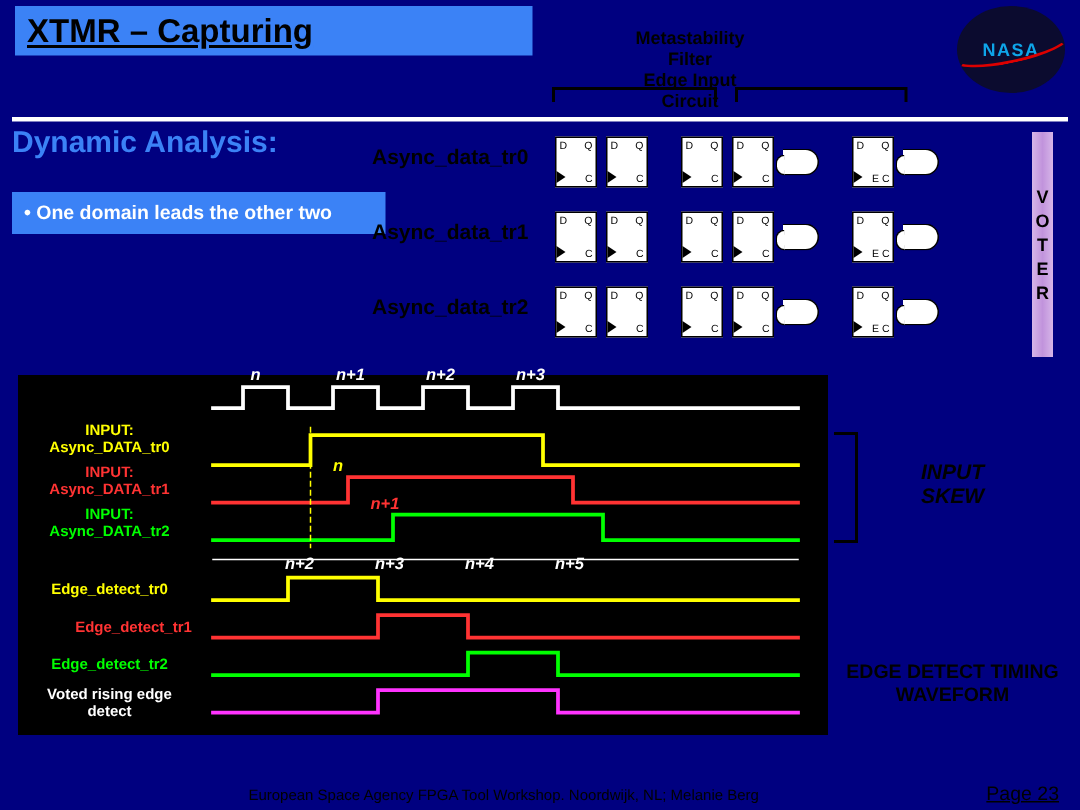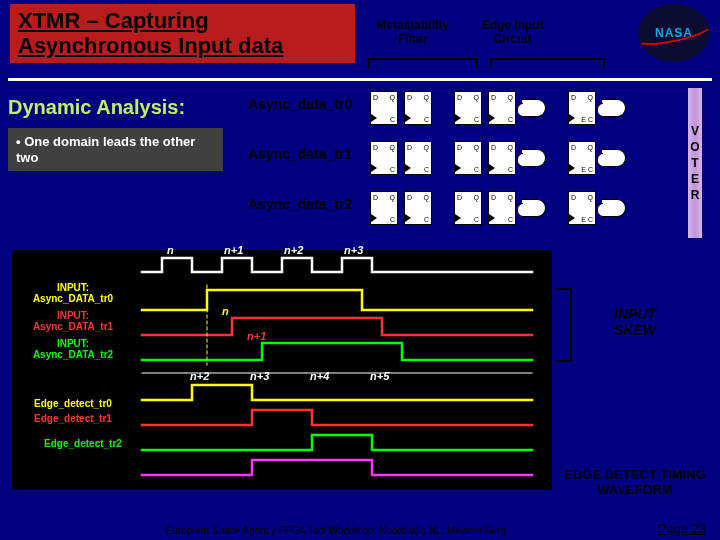--- a/index.html
+++ b/index.html
@@ -8,49 +8,49 @@
     background: #000080;
     font-family: Arial, Helvetica, sans-serif;
     position: relative;
     overflow: hidden;
   }
   .header-area {
     position: absolute; top: 4px; left: 10px; right: 10px; height: 75px;
     display: flex; justify-content: space-between; align-items: flex-start;
   }
   .title {
-    background: #b91c1c; color: #000;
+    background: #3b82f6; color: #000;
     font-size: 22px; font-weight: bold;
     padding: 4px 8px; line-height: 1.15;
     width: 345px;
   }
   .title u { text-decoration: underline; }
   .top-labels {
     color: #000; font-weight: bold; font-size: 12px;
     text-align: center;
     position: absolute; top: 18px; left: 360px; width: 200px;
-    display: flex; justify-content: space-around;
+    display: flex; justify-content: space-around; flex-direction: column;
   }
   .logo {
     width: 72px; height: 58px; background: #0b0b2f; border-radius: 50%;
     position: absolute; right: 10px; top: 4px;
     display:flex; align-items:center; justify-content:center;
   }
   .logo span { color:#0ea5e9; font-weight:bold; font-size:12px; letter-spacing:1px;}
   .logo .swoosh { position:absolute; width:80px; height:20px; border:solid 2px #d00; border-color: transparent transparent #d00 transparent; border-radius:50%; top:18px; left:-4px; transform:rotate(-12deg);}
   .underline { position:absolute; left:8px; right:8px; top:78px; height:3px; background:#fff;}
   
   .dyn-label {
-    position: absolute; left: 8px; top: 96px;
-    color: #bef264; font-size: 20px; font-weight: bold;
+    position: absolute; left: 8px; top: 84px;
+    color: #3b82f6; font-size: 20px; font-weight: bold;
   }
   .bullet-box {
     position: absolute; left: 8px; top: 128px;
-    background: #404040; color: #fff; font-size: 13px; font-weight: bold;
-    padding: 6px 8px; width: 215px; line-height:1.2;
+    background: #3b82f6; color: #fff; font-size: 13px; font-weight: bold;
+    padding: 6px 8px; width: 249px; line-height:1.2;
   }
   .lane-label {
     position: absolute; color: #000; font-weight: bold; font-size: 14px;
   }
   .voter-strip {
     position: absolute; right: 18px; top: 88px; width: 14px; height: 150px;
     background: linear-gradient(90deg,#d6b5e8,#c193dc,#d6b5e8);
     display:flex; flex-direction:column; align-items:center; justify-content:center;
     gap:4px;
   }
@@ -103,21 +103,20 @@
   .footer .pg{font-size:13px;text-decoration:underline;}
   
   svg line,svg polyline{stroke-linecap:square;}
 </style>
 </head>
 <body>
 
 <div class="header-area">
   <div class="title">
     <u><span>XTMR  – Capturing</span></u><br>
-    <u><span>Asynchronous Input data</span></u>
   </div>
 </div>
 
 <div class="top-labels">
   <div style="white-space:pre-line;">Metastability
 Filter</div>
   <div style="white-space:pre-line;">Edge Input
 Circuit</div>
 </div>
 <div class="brace-top" style="top:58px;left:368px;width:110px;"></div>
@@ -273,29 +272,30 @@
   <div class="tick-label" style="top:120px;left:238px;">n+3</div>
   <div class="tick-label" style="top:120px;left:298px;">n+4</div>
   <div class="tick-label" style="top:120px;left:358px;">n+5</div>
 
   <div class="side-label y" style="top:32px;left:6px;white-space:pre-line;">INPUT:
 Async_DATA_tr0</div>
   <div class="side-label r" style="top:60px;left:6px;white-space:pre-line;">INPUT:
 Async_DATA_tr1</div>
   <div class="side-label g" style="top:88px;left:6px;white-space:pre-line;">INPUT:
 Async_DATA_tr2</div>
-  <div class="side-label y" style="top:148px;left:6px;">Edge_detect_tr0</div>
-  <div class="side-label r" style="top:163px;left:6px;">Edge_detect_tr1</div>
-  <div class="side-label g" style="top:188px;left:16px;">Edge_detect_tr2</div>
+  <div class="side-label y" style="top:138px;left:6px;">Edge_detect_tr0</div>
+  <div class="side-label r" style="top:163px;left:22px;">Edge_detect_tr1</div>
+  <div class="side-label g" style="top:188px;left:6px;">Edge_detect_tr2</div>
+  <div class="side-label w" style="top:208px;left:6px;white-space:pre-line;">Voted rising edge detect</div>
 </div>
 
 <div class="rbrace" style="top:288px;left:558px;height:74px;"></div>
 <div class="right-annot" style="top:306px;left:585px;width:100px;font-size:14px;white-space:pre-line;font-style:italic;">INPUT
 SKEW</div>
 
-<div class="right-annot" style="top:440px;left:560px;width:150px;font-size:13px;white-space:pre-line;margin-top:27px;">EDGE DETECT TIMING
+<div class="right-annot" style="top:440px;left:560px;width:150px;font-size:13px;white-space:pre-line;">EDGE DETECT TIMING
 WAVEFORM</div>
 
 <div class="footer">
   <span></span>
   <span>European Space Agency FPGA Tool Workshop. Noordwijk, NL; Melanie Berg</span>
   <span class="pg">Page 23</span>
 </div>
 
 </body></html>

